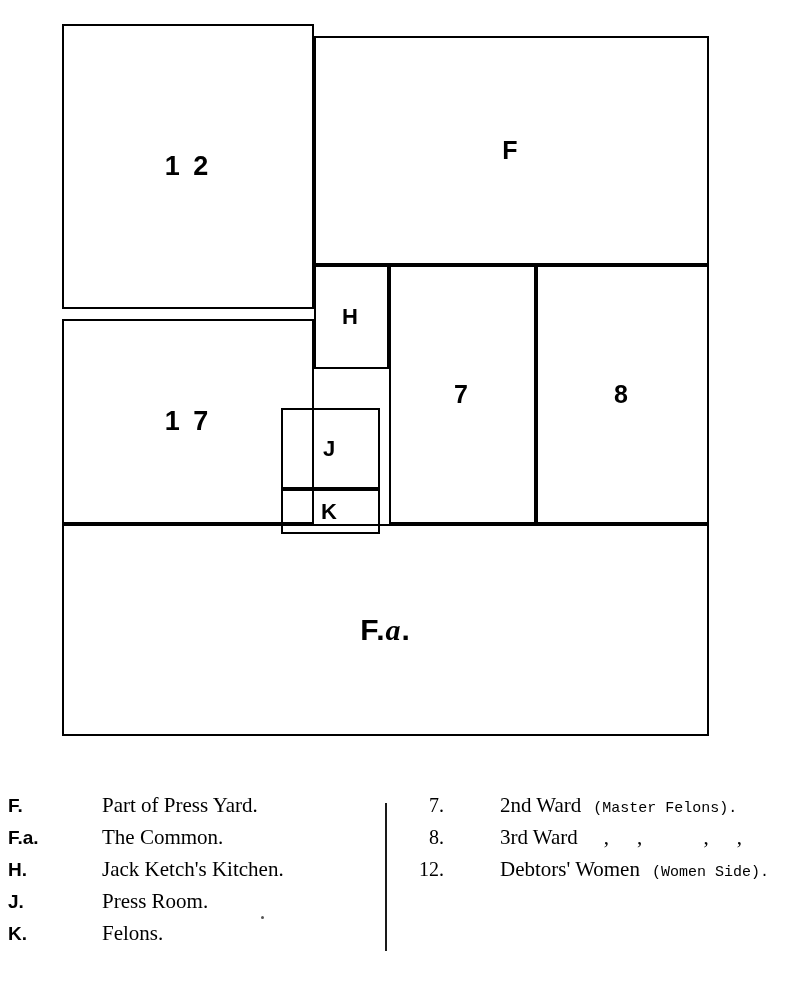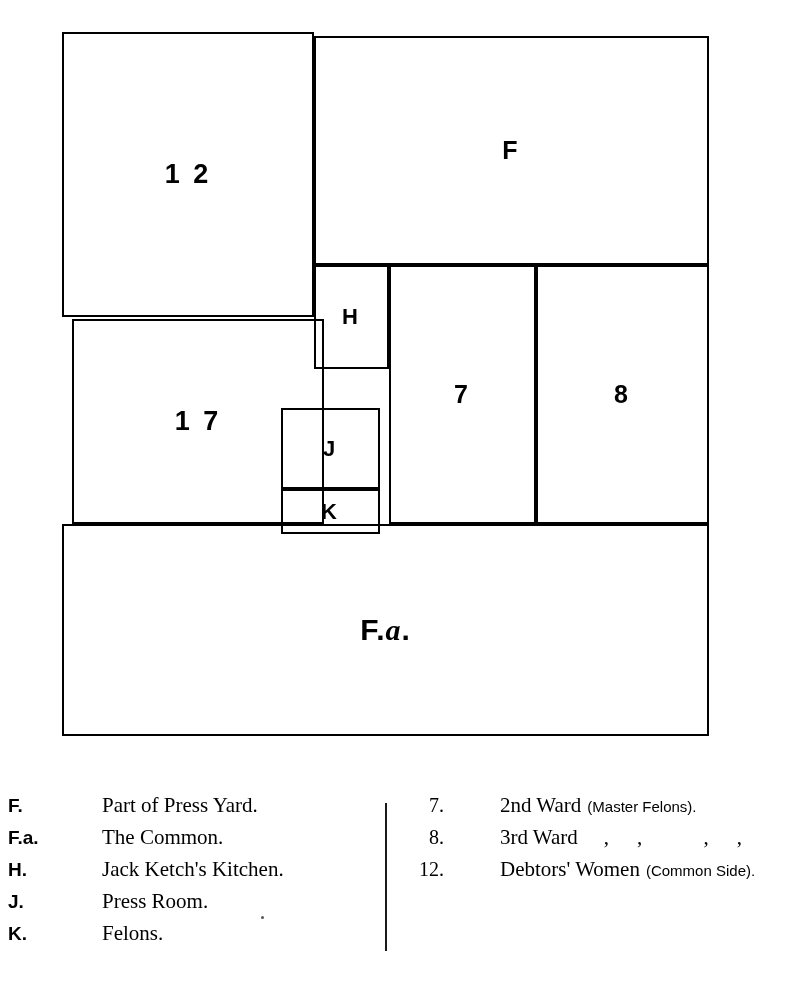--- a/index.html
+++ b/index.html
@@ -38,24 +38,24 @@
     font-weight: bold;
     color: #000000;
     letter-spacing: 3px;
     line-height: 1;
   }
   .lbl-lg { font-size: 27px; }
   .lbl-md { font-size: 25px; }
   .lbl-sm { font-size: 22px; }
 
   
-  #room-12 { left: 62px;  top: 32px;  width: 252px; height: 285px; }
+  #room-12 { left: 62px;  top: 24px;  width: 252px; height: 285px; }
   #room-F  { left: 314px; top: 36px;  width: 395px; height: 229px; }
   #room-H  { left: 314px; top: 265px; width: 75px;  height: 104px; }
-  #room-17 { left: 62px;  top: 319px; width: 252px; height: 205px; margin-left: 10px; }
+  #room-17 { left: 62px;  top: 319px; width: 252px; height: 205px; }
   #room-7  { left: 389px; top: 265px; width: 147px; height: 259px; }
   #room-8  { left: 536px; top: 265px; width: 173px; height: 259px; }
   #room-J  { left: 281px; top: 408px; width: 99px;  height: 81px; }
   #room-K  { left: 281px; top: 489px; width: 99px;  height: 45px; }
   #room-Fa { left: 62px;  top: 524px; width: 647px; height: 212px; }
 
   #room-Fa .room-label {
     font-size: 30px;
     letter-spacing: 1px;
   }
@@ -115,24 +115,24 @@
     text-align: right;
     padding-right: 8px;
   }
   .legend-text {
     font-family: "Liberation Serif", serif;
     font-size: 21px;
     line-height: 1;
     margin-left: 48px;
   }
   .legend-note {
-    font-family: Liberation Sans, sans-serif;
+    font-family: Liberation Mono, monospace;
     font-size: 15px;
     line-height: 1;
-    padding-left: 6px;
+    padding-left: 12px;
   }
   .ditto {
     font-family: "Liberation Serif", serif;
     font-size: 21px;
     letter-spacing: 28px;
     padding-left: 26px;
   }
   .stray-dot {
     position: absolute;
     left: 253px;
@@ -230,19 +230,19 @@
 
     <div class="legend-row">
       <span class="legend-key">8.</span>
       <span class="legend-text">3rd Ward</span>
       <span class="legend-note ditto">,,      ,,</span>
     </div>
 
     <div class="legend-row">
       <span class="legend-key">12.</span>
       <span class="legend-text">Debtors' Women</span>
-      <span class="legend-note">(Common Side).</span>
+      <span class="legend-note">(Women Side).</span>
     </div>
 
 
   </div>
 
 </div>
 
 </body></html>

